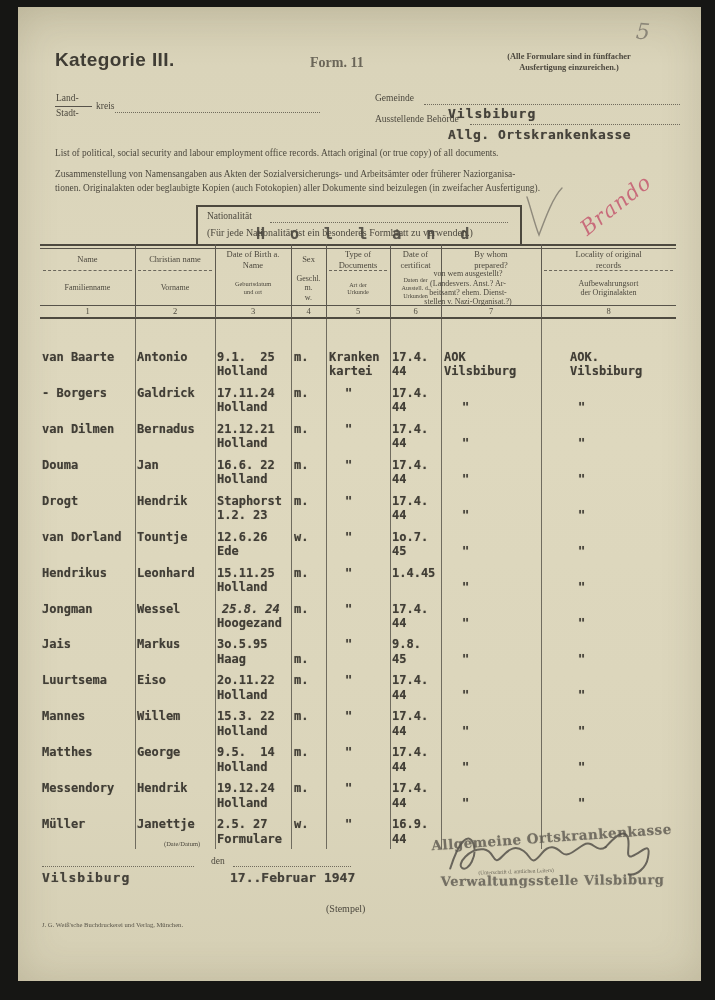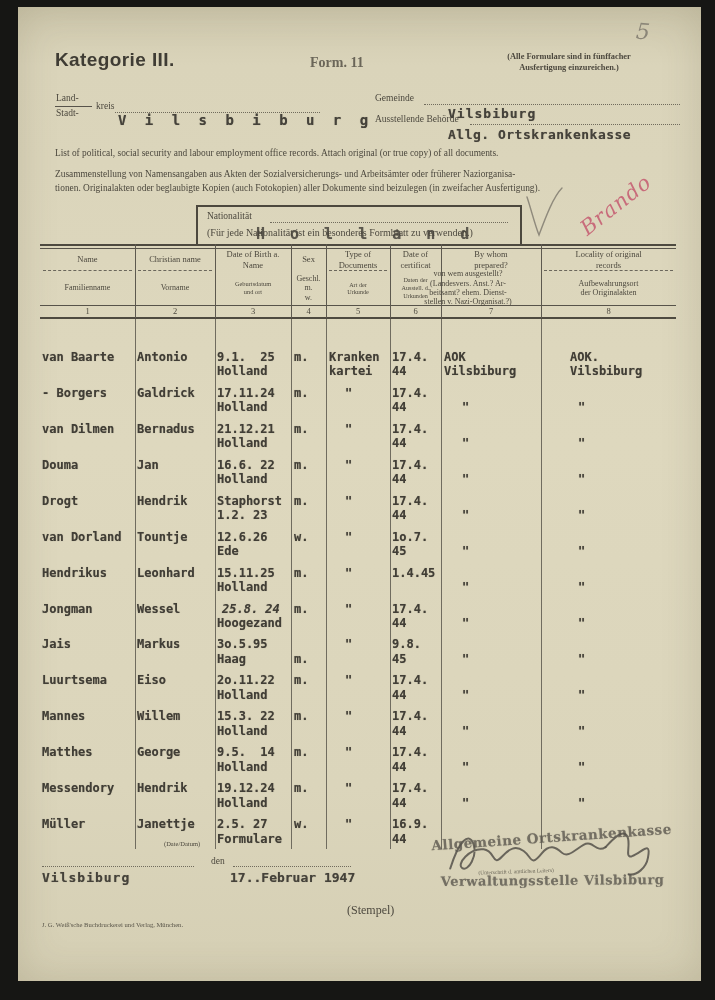--- a/index.html
+++ b/index.html
@@ -58,21 +58,20 @@
   <div class="abs printed" style="left:37px;top:42px;font-size:19px;font-weight:700;font-family:'Liberation Sans',sans-serif;letter-spacing:0.4px;color:#3f3c34;">Kategorie III.</div>
   <div class="abs printed" style="left:292px;top:48px;font-size:14px;font-weight:700;opacity:0.78;">Form. 11</div>
   <div class="abs printed prelines" style="left:440px;top:44px;width:222px;font-size:8.4px;font-weight:700;text-align:center;line-height:1.35;">(Alle Formulare sind in fünffacher
 Ausfertigung einzureichen.)</div>
 
   <div class="abs printed" style="left:38px;top:86px;font-size:9.5px;">Land-</div>
   <div class="abs" style="left:37px;top:99px;width:37px;height:1px;background:#57534a;"></div>
   <div class="abs printed" style="left:38px;top:101px;font-size:9.5px;">Stadt-</div>
   <div class="abs printed" style="left:78px;top:94px;font-size:9.5px;">kreis</div>
   <div class="abs dotted" style="left:97px;top:104px;width:205px;"></div>
-  <div class="abs typed" style="left:100px;top:105px;font-size:14px;letter-spacing:5px;">V i l s b i b u r g</div>
 
   <div class="abs printed" style="left:357px;top:86px;font-size:9.5px;">Gemeinde</div>
   <div class="abs dotted" style="left:406px;top:96px;width:256px;"></div>
   <div class="abs printed" style="left:357px;top:107px;font-size:9.5px;">Ausstellende Behörde</div>
   <div class="abs typed" style="left:430px;top:99px;font-size:13px;letter-spacing:1px;">Vilsbiburg</div>
   <div class="abs dotted" style="left:452px;top:116px;width:210px;"></div>
   <div class="abs typed" style="left:430px;top:120px;font-size:13px;letter-spacing:0.5px;">Allg. Ortskrankenkasse</div>
 
   <div class="abs printed" style="left:37px;top:141px;width:630px;font-size:9.4px;">List of political, social security and labour employment office records. Attach original (or true copy) of all documents.</div>
   <div class="abs printed prelines" style="left:37px;top:161px;width:632px;font-size:9.4px;line-height:1.45;">Zusammenstellung von Namensangaben aus Akten der Sozialversicherungs- und Arbeitsämter oder früherer Naziorganisa-
@@ -336,15 +335,15 @@
   <div class="abs" style="left:408px;top:808px;width:250px;height:90px;transform:rotate(-2deg);">
     <div class="abs stamp-text" style="left:6px;top:14px;font-size:13.5px;transform:rotate(-2deg);">Allgemeine Ortskrankenkasse</div>
     <div class="abs printed" style="left:52px;top:52px;font-size:5.5px;opacity:0.8;">(Unterschrift d. amtlichen Leiters)</div>
     <div class="abs stamp-text" style="left:14px;top:58px;font-size:13px;transform:rotate(1.5deg);">Verwaltungsstelle Vilsbiburg</div>
     <svg class="abs" style="left:10px;top:2px;" width="238" height="72" viewBox="0 0 238 72">
       <path d="M14,48 C24,20 34,12 38,24 C42,36 32,52 26,48 C20,44 34,28 48,30 C60,32 56,48 66,38 C74,30 80,27 88,33 C96,39 94,50 106,36 C114,27 120,30 126,36 C132,42 140,33 148,29 C158,24 160,38 170,32" stroke="#55514a" stroke-width="2" fill="none" stroke-linecap="round" opacity="0.85"></path>
       <path d="M170,32 C178,24 188,14 192,22 C196,30 188,44 196,42 C206,39 216,26 212,44 C210,54 200,62 192,60" stroke="#55514a" stroke-width="2" fill="none" stroke-linecap="round" opacity="0.85"></path>
     </svg>
   </div>
 
-  <div class="abs printed" style="left:329px;top:896px;font-size:12px;">(Stempel)</div>
+  <div class="abs printed" style="left:308px;top:896px;font-size:10px;">(Stempel)</div>
   <div class="abs printed" style="left:24px;top:914px;font-size:6.6px;opacity:0.9;">J. G. Weiß'sche Buchdruckerei und Verlag, München.</div>
 </div>
 
 </body></html>

